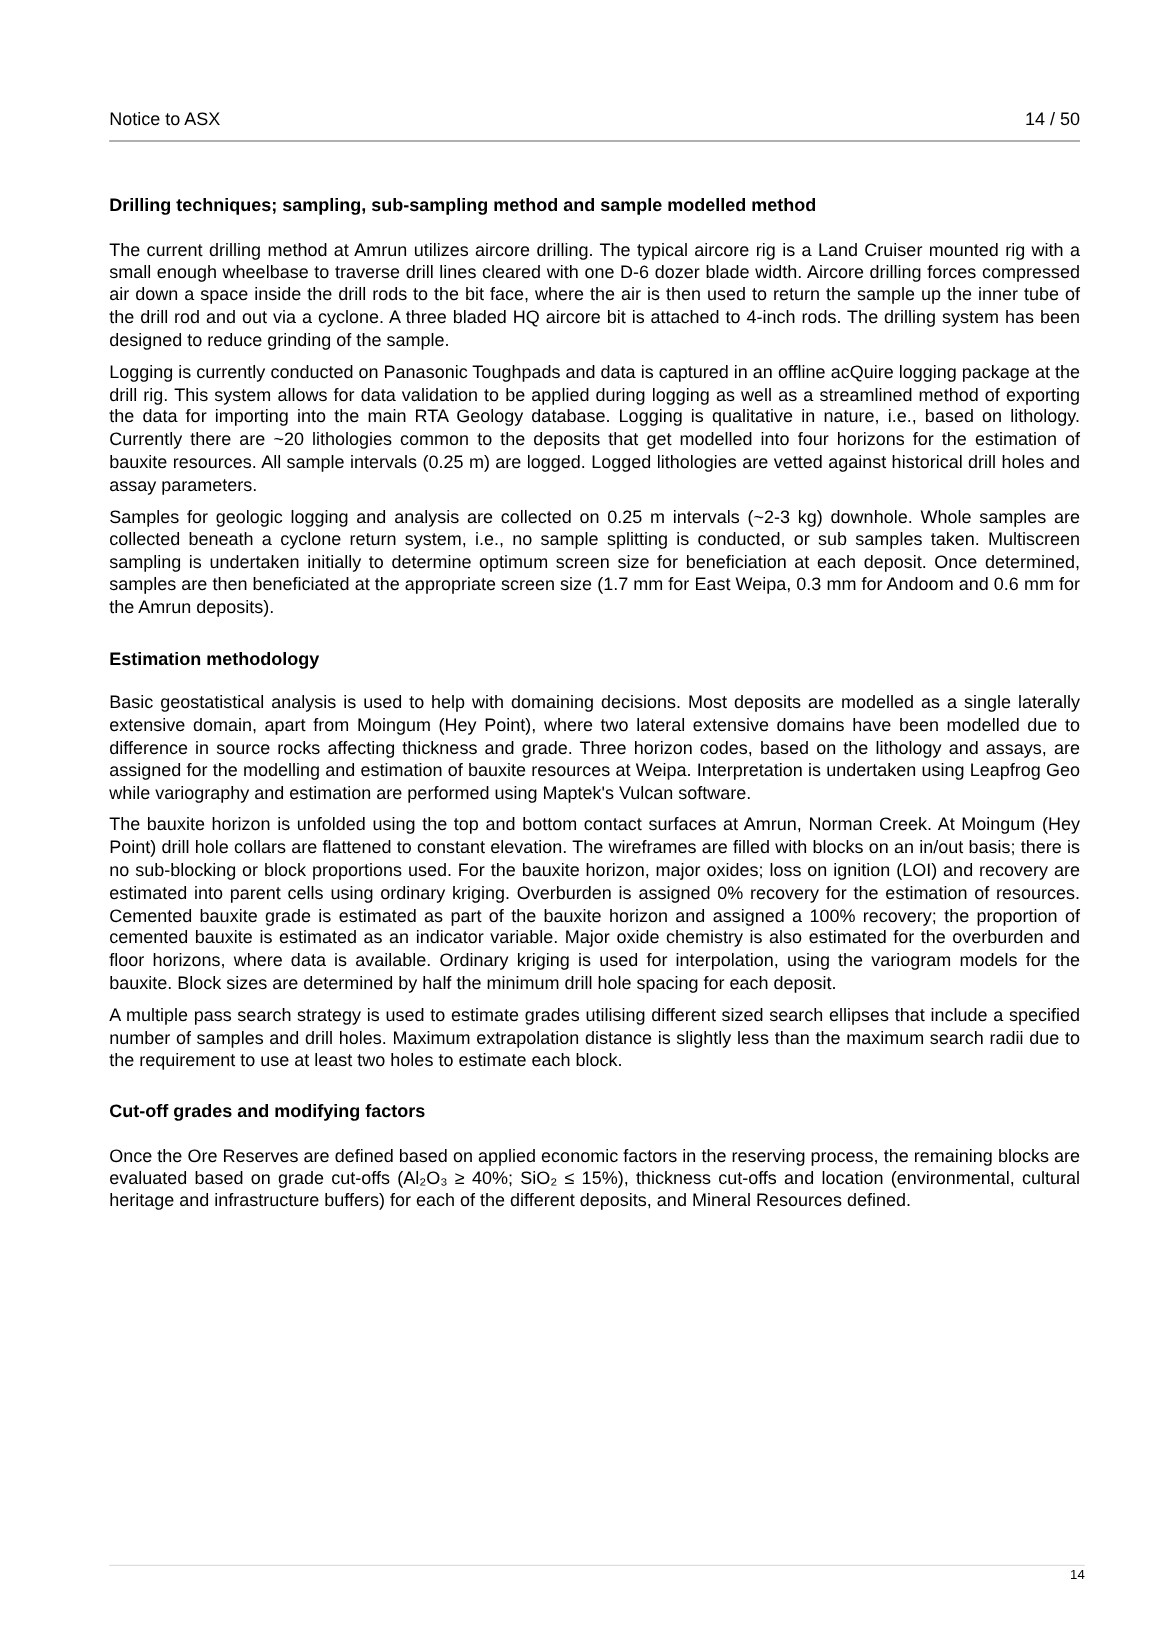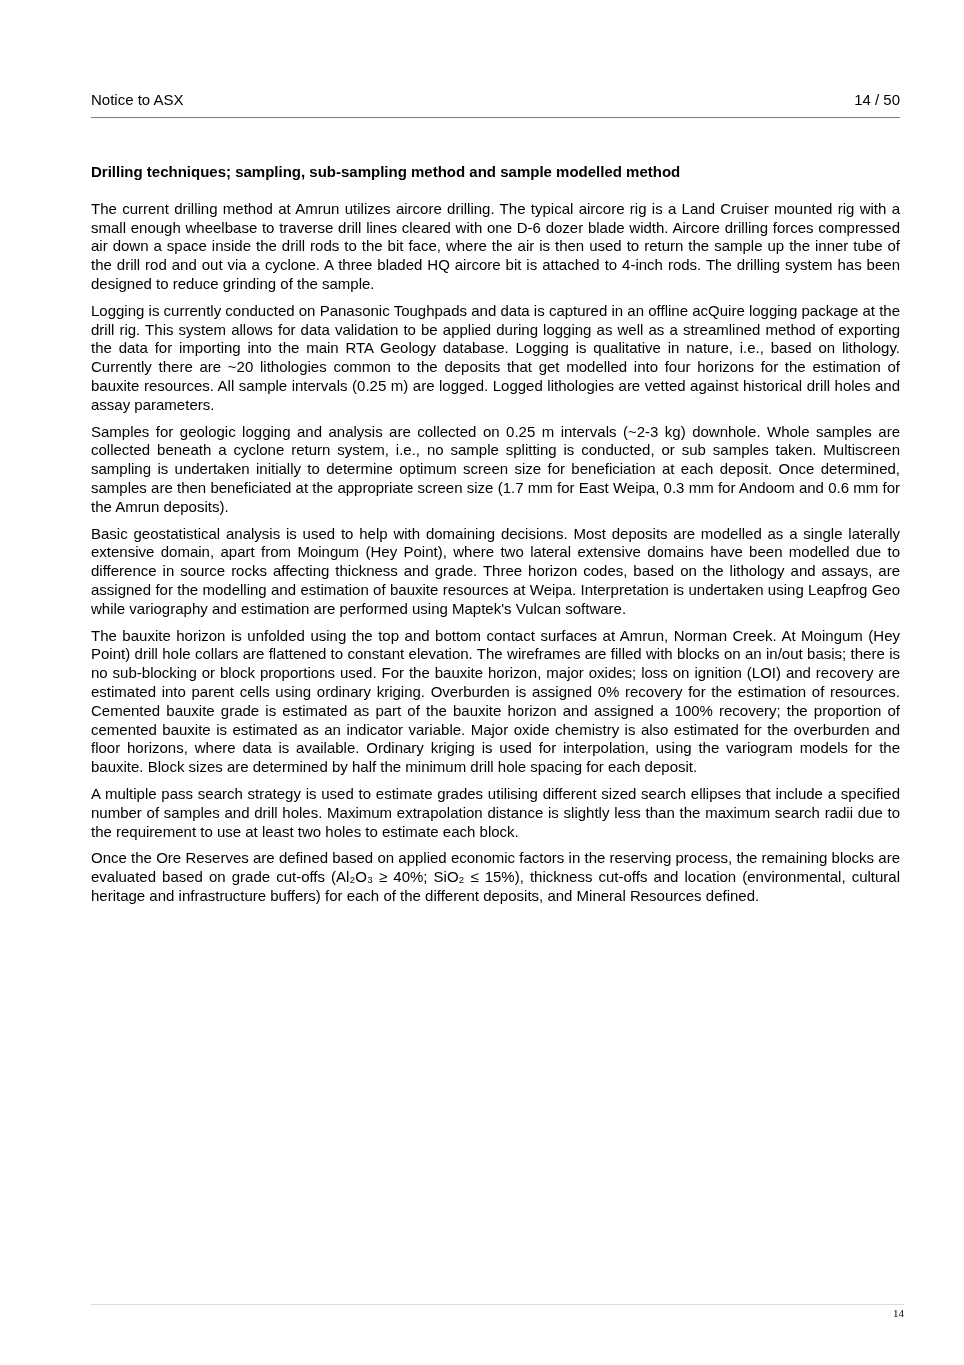--- a/index.html
+++ b/index.html
@@ -55,21 +55,20 @@
     margin: 24px 0 18px 0;
   }
   .content > :first-child {
     margin-top: 44px;
   }
   .footer {
     position: absolute;
     left: 91px;
     right: 87px;
     top: 1304px;
-    font-family: Liberation Serif, serif;
   }
   .footer-rule {
     border: none;
     border-top: 1px solid #dcdcdc;
     margin: 0;
     height: 0;
   }
   .page-number {
     text-align: right;
     font-size: 11px;
@@ -89,23 +88,25 @@
       <span>14 / 50</span>
     </div>
     <hr class="header-rule">
   </div>
 
   <div class="content">
     <h2>Drilling techniques; sampling, sub-sampling method and sample modelled method</h2>
     <p>The current drilling method at Amrun utilizes aircore drilling. The typical aircore rig is a Land Cruiser mounted rig with a small enough wheelbase to traverse drill lines cleared with one D-6 dozer blade width. Aircore drilling forces compressed air down a space inside the drill rods to the bit face, where the air is then used to return the sample up the inner tube of the drill rod and out via a cyclone. A three bladed HQ aircore bit is attached to 4-inch rods. The drilling system has been designed to reduce grinding of the sample.</p>
     <p>Logging is currently conducted on Panasonic Toughpads and data is captured in an offline acQuire logging package at the drill rig. This system allows for data validation to be applied during logging as well as a streamlined method of exporting the data for importing into the main RTA Geology database. Logging is qualitative in nature, i.e., based on lithology. Currently there are ~20 lithologies common to the deposits that get modelled into four horizons for the estimation of bauxite resources. All sample intervals (0.25 m) are logged. Logged lithologies are vetted against historical drill holes and assay parameters.</p>
     <p>Samples for geologic logging and analysis are collected on 0.25 m intervals (~2-3 kg) downhole. Whole samples are collected beneath a cyclone return system, i.e., no sample splitting is conducted, or sub samples taken. Multiscreen sampling is undertaken initially to determine optimum screen size for beneficiation at each deposit. Once determined, samples are then beneficiated at the appropriate screen size (1.7 mm for East Weipa, 0.3 mm for Andoom and 0.6 mm for the Amrun deposits).</p>
+    <h2>Estimation methodology</h2>
     <p>Basic geostatistical analysis is used to help with domaining decisions. Most deposits are modelled as a single laterally extensive domain, apart from Moingum (Hey Point), where two lateral extensive domains have been modelled due to difference in source rocks affecting thickness and grade. Three horizon codes, based on the lithology and assays, are assigned for the modelling and estimation of bauxite resources at Weipa. Interpretation is undertaken using Leapfrog Geo while variography and estimation are performed using Maptek's Vulcan software.</p>
     <p>The bauxite horizon is unfolded using the top and bottom contact surfaces at Amrun, Norman Creek. At Moingum (Hey Point) drill hole collars are flattened to constant elevation. The wireframes are filled with blocks on an in/out basis; there is no sub-blocking or block proportions used. For the bauxite horizon, major oxides; loss on ignition (LOI) and recovery are estimated into parent cells using ordinary kriging. Overburden is assigned 0% recovery for the estimation of resources. Cemented bauxite grade is estimated as part of the bauxite horizon and assigned a 100% recovery; the proportion of cemented bauxite is estimated as an indicator variable. Major oxide chemistry is also estimated for the overburden and floor horizons, where data is available. Ordinary kriging is used for interpolation, using the variogram models for the bauxite. Block sizes are determined by half the minimum drill hole spacing for each deposit.</p>
     <p>A multiple pass search strategy is used to estimate grades utilising different sized search ellipses that include a specified number of samples and drill holes. Maximum extrapolation distance is slightly less than the maximum search radii due to the requirement to use at least two holes to estimate each block.</p>
+    <h2>Cut-off grades and modifying factors</h2>
     <p>Once the Ore Reserves are defined based on applied economic factors in the reserving process, the remaining blocks are evaluated based on grade cut-offs (Al₂O₃ ≥ 40%; SiO₂ ≤ 15%), thickness cut-offs and location (environmental, cultural heritage and infrastructure buffers) for each of the different deposits, and Mineral Resources defined.</p>
   </div>
 
   <div class="footer">
     <hr class="footer-rule">
     <div class="page-number">14</div>
   </div>
 
 </div>
 

